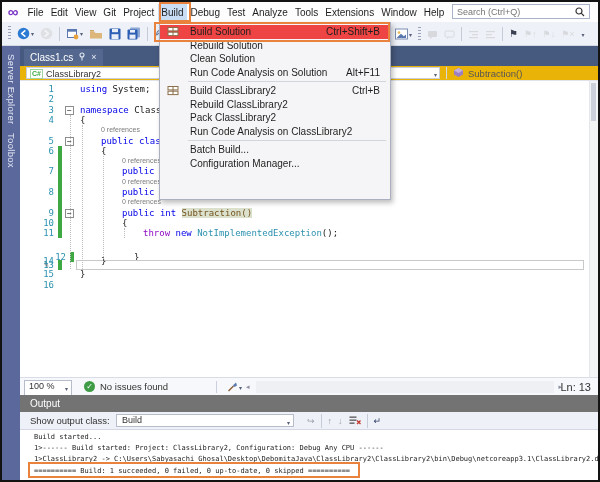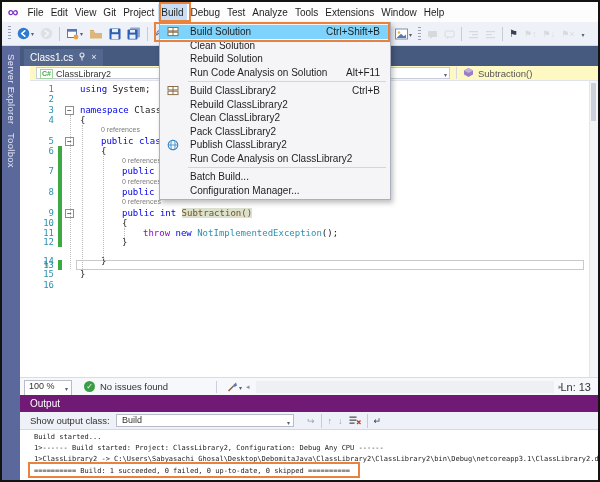--- a/index.html
+++ b/index.html
@@ -22,21 +22,21 @@
 .caret{font-size:6px;color:#596079;margin-left:1px}
 #tbright{position:absolute;left:390px;top:0;height:24px;display:flex;align-items:center}
 .uglyph{font-size:12px;line-height:12px;color:#6b7fa8}
 
 #strip{position:absolute;left:0;top:44px;bottom:0;width:18px;background:#5a689b;display:flex;flex-direction:column;align-items:center}
 .vlabel{writing-mode:vertical-rl;color:#e4e8f4;font-size:9.5px;letter-spacing:.3px;margin-top:8px;cursor:default}
 
 #tabstrip{position:absolute;left:18px;top:44px;right:0;height:20px;background:#46597e}
 #tab{position:absolute;left:4px;bottom:0;height:17px;background:#54688f;color:#fff;font-size:10px;display:flex;align-items:center;padding:0 6px;gap:5px}
 #tab .tclose{font-size:9px;color:#e7ebf5;line-height:9px}
-#navbar{position:absolute;left:28px;top:64px;right:0;height:15px;background:#fef9c3;border-bottom:1px solid #e0e3ea}
+#navbar{position:absolute;left:18px;top:64px;right:0;height:15px;background:#eab308;border-bottom:1px solid #e0e3ea}
 #navcombo{position:absolute;left:6px;top:1px;width:414px;height:12px;border:1px solid #c8cdd9;background:#fff}
 #navcombo .caret{position:absolute;right:2px;top:3px}
 #navsep{position:absolute;left:426px;top:1px;width:1px;height:12px;background:#d4d8e2}
 #navmember{position:absolute;left:433px;top:1px;height:12px;display:flex;align-items:center;gap:4px;font-size:9.5px;color:#555}
 
 #editor{position:absolute;left:18px;top:79px;right:0;height:296px;background:#fff;overflow:hidden;font-family:"DejaVu Sans Mono",monospace}
 .crow{position:absolute;left:0;right:0;height:10.3px;font-size:9px;line-height:10.3px}
 .ln{position:absolute;left:0;width:34px;text-align:right;color:#2b91af}
 .gbar{position:absolute;left:38px;width:4px;top:0;height:100%;background:#3ea843}
 .obox{position:absolute;left:45px;top:1px;width:9px;height:9px;border:1px solid #8d8d8d;background:#fff;font-size:8px;line-height:7px;text-align:center;color:#333}
@@ -54,34 +54,34 @@
 #zoombox{position:absolute;left:4px;top:2px;width:48px;height:21px;border:1px solid #b7bccb;background:#fff;font-size:9px;line-height:11px;padding-left:4px}
 #zoombox .caret{position:absolute;right:3px;top:3px}
 .okc{display:inline-block;width:11px;height:11px;border-radius:50%;background:#3f9c46;color:#fff;font-size:8px;line-height:11px;text-align:center}
 #health{position:absolute;left:64px;top:3px;display:flex;align-items:center;gap:5px}
 #ssep1{position:absolute;left:196px;top:3px;width:1px;height:12px;background:#ccd0dc}
 #broom{position:absolute;left:206px;top:3px;display:flex;align-items:center}
 #hscroll{position:absolute;left:236px;right:44px;top:3px;height:12px;background:#eef0f3}
 .sarrow{position:absolute;top:3px;font-size:7px;color:#8a8fa0;line-height:12px}
 #lnind{position:absolute;right:7px;top:3px;font-size:11px;color:#333}
 
-#outheader{position:absolute;left:18px;top:393px;right:0;height:30px;background:#701a75;color:#fff;font-size:10px;line-height:17px;padding-left:10px}
+#outheader{position:absolute;left:18px;top:393px;right:0;height:30px;background:#737373;color:#fff;font-size:10px;line-height:17px;padding-left:10px}
 #outtoolbar{position:absolute;left:18px;top:410px;right:0;height:18px;background:#eef1f7;border-bottom:1px solid #d4d8e3;font-size:9.5px;color:#333}
 #srclabel{position:absolute;left:10px;top:3px}
 #srccombo{position:absolute;left:96px;top:2px;width:178px;height:13px;border:1px solid #b7bccb;background:#fff;font-size:9px;line-height:11px;padding-left:5px}
 #srccombo .caret{position:absolute;right:3px;top:3px}
 #outicons{position:absolute;left:284px;top:2px;height:14px;display:flex;align-items:center}
 .gico{font-size:9px;color:#9aa0af;line-height:10px;padding:0 3px}
 .dico{font-size:9px;color:#2f3d63;line-height:10px;padding:0 3px}
 #outcontent{position:absolute;left:18px;top:428px;right:0;height:50px;background:#fff;font-family:"DejaVu Sans Mono",monospace;font-size:7px;color:#1b1b1b;overflow:hidden;padding:2px 0 0 14px}
 .oline{height:11.2px;line-height:11.2px;white-space:pre}
 
 #buildmenu{position:absolute;left:157px;top:20px;width:232px;height:178px;background:#f5f5f7;border:1px solid #aab0bf;box-shadow:2px 3px 5px rgba(0,0,0,.25);z-index:40;font-size:10px;color:#1e1e1e;padding-top:2px}
 .mrow{position:relative;height:13.5px;line-height:13.5px;padding-left:30px;white-space:nowrap}
-.mrow.hl{background:#7dd3fc}
+.mrow.hl{background:#ef4444}
 .micon{position:absolute;left:7px;top:1px}
 .msc{position:absolute;right:10px;top:0;color:#1e1e1e}
 .msep{height:5px;position:relative}
 .msep::after{content:"";position:absolute;left:28px;right:4px;top:2px;border-top:1px solid #d2d5dc}
 
 .annot{position:absolute;border:2px solid #e8823c;z-index:60;pointer-events:none}
 .csbadge{font-size:7px;font-weight:bold;color:#3ba93f;border:1px solid #9fd4a1;background:#fff;padding:0 1px;line-height:8px}
 </style>
 </head>
 <body>
@@ -98,20 +98,27 @@
         <span class="mitem">Project</span>
         <span class="mitem active">Build</span>
         <span class="mitem">Debug</span>
         <span class="mitem">Test</span>
         <span class="mitem">Analyze</span>
         <span class="mitem">Tools</span>
         <span class="mitem">Extensions</span>
         <span class="mitem">Window</span>
         <span class="mitem">Help</span>
       </div>
+    <div id="searchbox">
+      <input placeholder="Search (Ctrl+Q)" style="">
+      <span><svg width="10" height="10">
+            <circle cx="4" cy="4" r="3" fill="none" stroke="#333" stroke-width="1.2"></circle>
+            <line x1="6.2" y1="6.2" x2="9" y2="9" stroke="#333" stroke-width="1.2"></line>
+          </svg></span>
+    </div>
   </div>
 
   <div id="toolbar">
     <div id="tbleft" style="display:flex;align-items:center">
         <span class="tgrip"></span>
         <span class="tbtn">
           <svg width="13" height="13" viewBox="0 0 13 13">
             <circle cx="6.5" cy="6.5" r="5.8" fill="#2c7bd3"></circle>
             <path d="M7.8 3.8 L4.6 6.5 L7.8 9.2" fill="none" stroke="#fff" stroke-width="1.6" stroke-linecap="round" stroke-linejoin="round"></path>
           </svg>
@@ -315,21 +322,21 @@
         <div class="crow" style="top: 136.9px;">
           <span class="gbar"></span>
           <span class="ln">10</span>
           <span class="codetext" style="padding-left: 42px;"><span class="pl">{</span></span>
         </div>
         <div class="crow" style="top: 147.2px; padding-left: 20px;">
           <span class="gbar"></span>
           <span class="ln">11</span>
           <span class="codetext" style="padding-left: 63px;"><span class="ctl">throw</span><span class="pl"> </span><span class="kw">new</span><span class="pl"> </span><span class="typ">NotImplementedException</span><span class="pl">();</span></span>
         </div>
-        <div class="crow" style="top: 156px;">
+        <div class="crow" style="top: 171px; margin-left: 12px;">
           <span class="gbar"></span>
           <span class="ln">12</span>
           <span class="codetext" style="padding-left: 42px;"><span class="pl">}</span></span>
         </div>
         <div class="crow" style="top: 179px;">
           <span class="gbar"></span>
           <span class="curline"></span>
           <span class="ln">13</span>
           <span class="pencil">✎</span>
           <span class="codetext" style="padding-left: 42px;"></span>
@@ -403,37 +410,31 @@
       <div class="oline">1&gt;ClassLibrary2 -&gt; C:\Users\Sabyasachi Ghosal\Desktop\DebomitaJava\ClassLibrary2\ClassLibrary2\bin\Debug\netcoreapp3.1\ClassLibrary2.dll</div>
       <div class="oline">========== Build: 1 succeeded, 0 failed, 0 up-to-date, 0 skipped ==========</div>
     </div>
 
   <div id="buildmenu">
       <div class="mrow hl"><span class="micon"><svg width="12" height="12">
             <rect x="1" y="1.5" width="10" height="3.4" fill="#fff" stroke="#8c6f4a"></rect>
             <rect x="1" y="6.2" width="10" height="3.4" fill="#fff" stroke="#8c6f4a"></rect>
             <line x1="6" y1="1.5" x2="6" y2="9.6" stroke="#8c6f4a"></line>
           </svg></span><span>Build Solution</span><span class="msc">Ctrl+Shift+B</span></div>
+      <div class="mrow"><span>Rebuild Solution</span></div>
       <div class="mrow"><span>Clean Solution</span></div>
-      <div class="mrow"><span>Rebuild Solution</span></div>
       <div class="mrow"><span>Run Code Analysis on Solution</span><span class="msc">Alt+F11</span></div>
       <div class="msep"></div>
       <div class="mrow"><span class="micon"><svg width="12" height="12">
             <rect x="1" y="1.5" width="10" height="3.4" fill="#fff" stroke="#8c6f4a"></rect>
             <rect x="1" y="6.2" width="10" height="3.4" fill="#fff" stroke="#8c6f4a"></rect>
             <line x1="6" y1="1.5" x2="6" y2="9.6" stroke="#8c6f4a"></line>
           </svg></span><span>Build ClassLibrary2</span><span class="msc">Ctrl+B</span></div>
       <div class="mrow"><span>Rebuild ClassLibrary2</span></div>
-      <div class="mrow"><span>Clean ClassLibrary2</span></div>
       <div class="mrow"><span>Pack ClassLibrary2</span></div>
-      <div class="mrow"><span class="micon"><svg width="12" height="12">
-            <circle cx="6" cy="6" r="4.8" fill="none" stroke="#2e86c8" stroke-width="1.1"></circle>
-            <ellipse cx="6" cy="6" rx="2.1" ry="4.8" fill="none" stroke="#2e86c8" stroke-width="0.8"></ellipse>
-            <line x1="1.2" y1="6" x2="10.8" y2="6" stroke="#2e86c8" stroke-width="0.8"></line>
-          </svg></span><span>Publish ClassLibrary2</span></div>
       <div class="mrow"><span>Run Code Analysis on ClassLibrary2</span></div>
       <div class="msep"></div>
       <div class="mrow"><span>Batch Build...</span></div>
       <div class="mrow"><span>Configuration Manager...</span></div>
     </div>
 
   <div class="annot" id="annot-build" style="left: 157px; top: 0px; width: 32px; height: 20px; border-color: rgb(232, 130, 60);"></div>
   <div class="annot" id="annot-buildsolution" style="left: 152px; top: 20px; width: 236px; height: 20px; border-color: rgb(232, 130, 60);"></div>
   <div class="annot" id="annot-buildresult" style="left: 26px; top: 460px; width: 332px; height: 16px; border-color: rgb(232, 130, 60);"></div>
 

